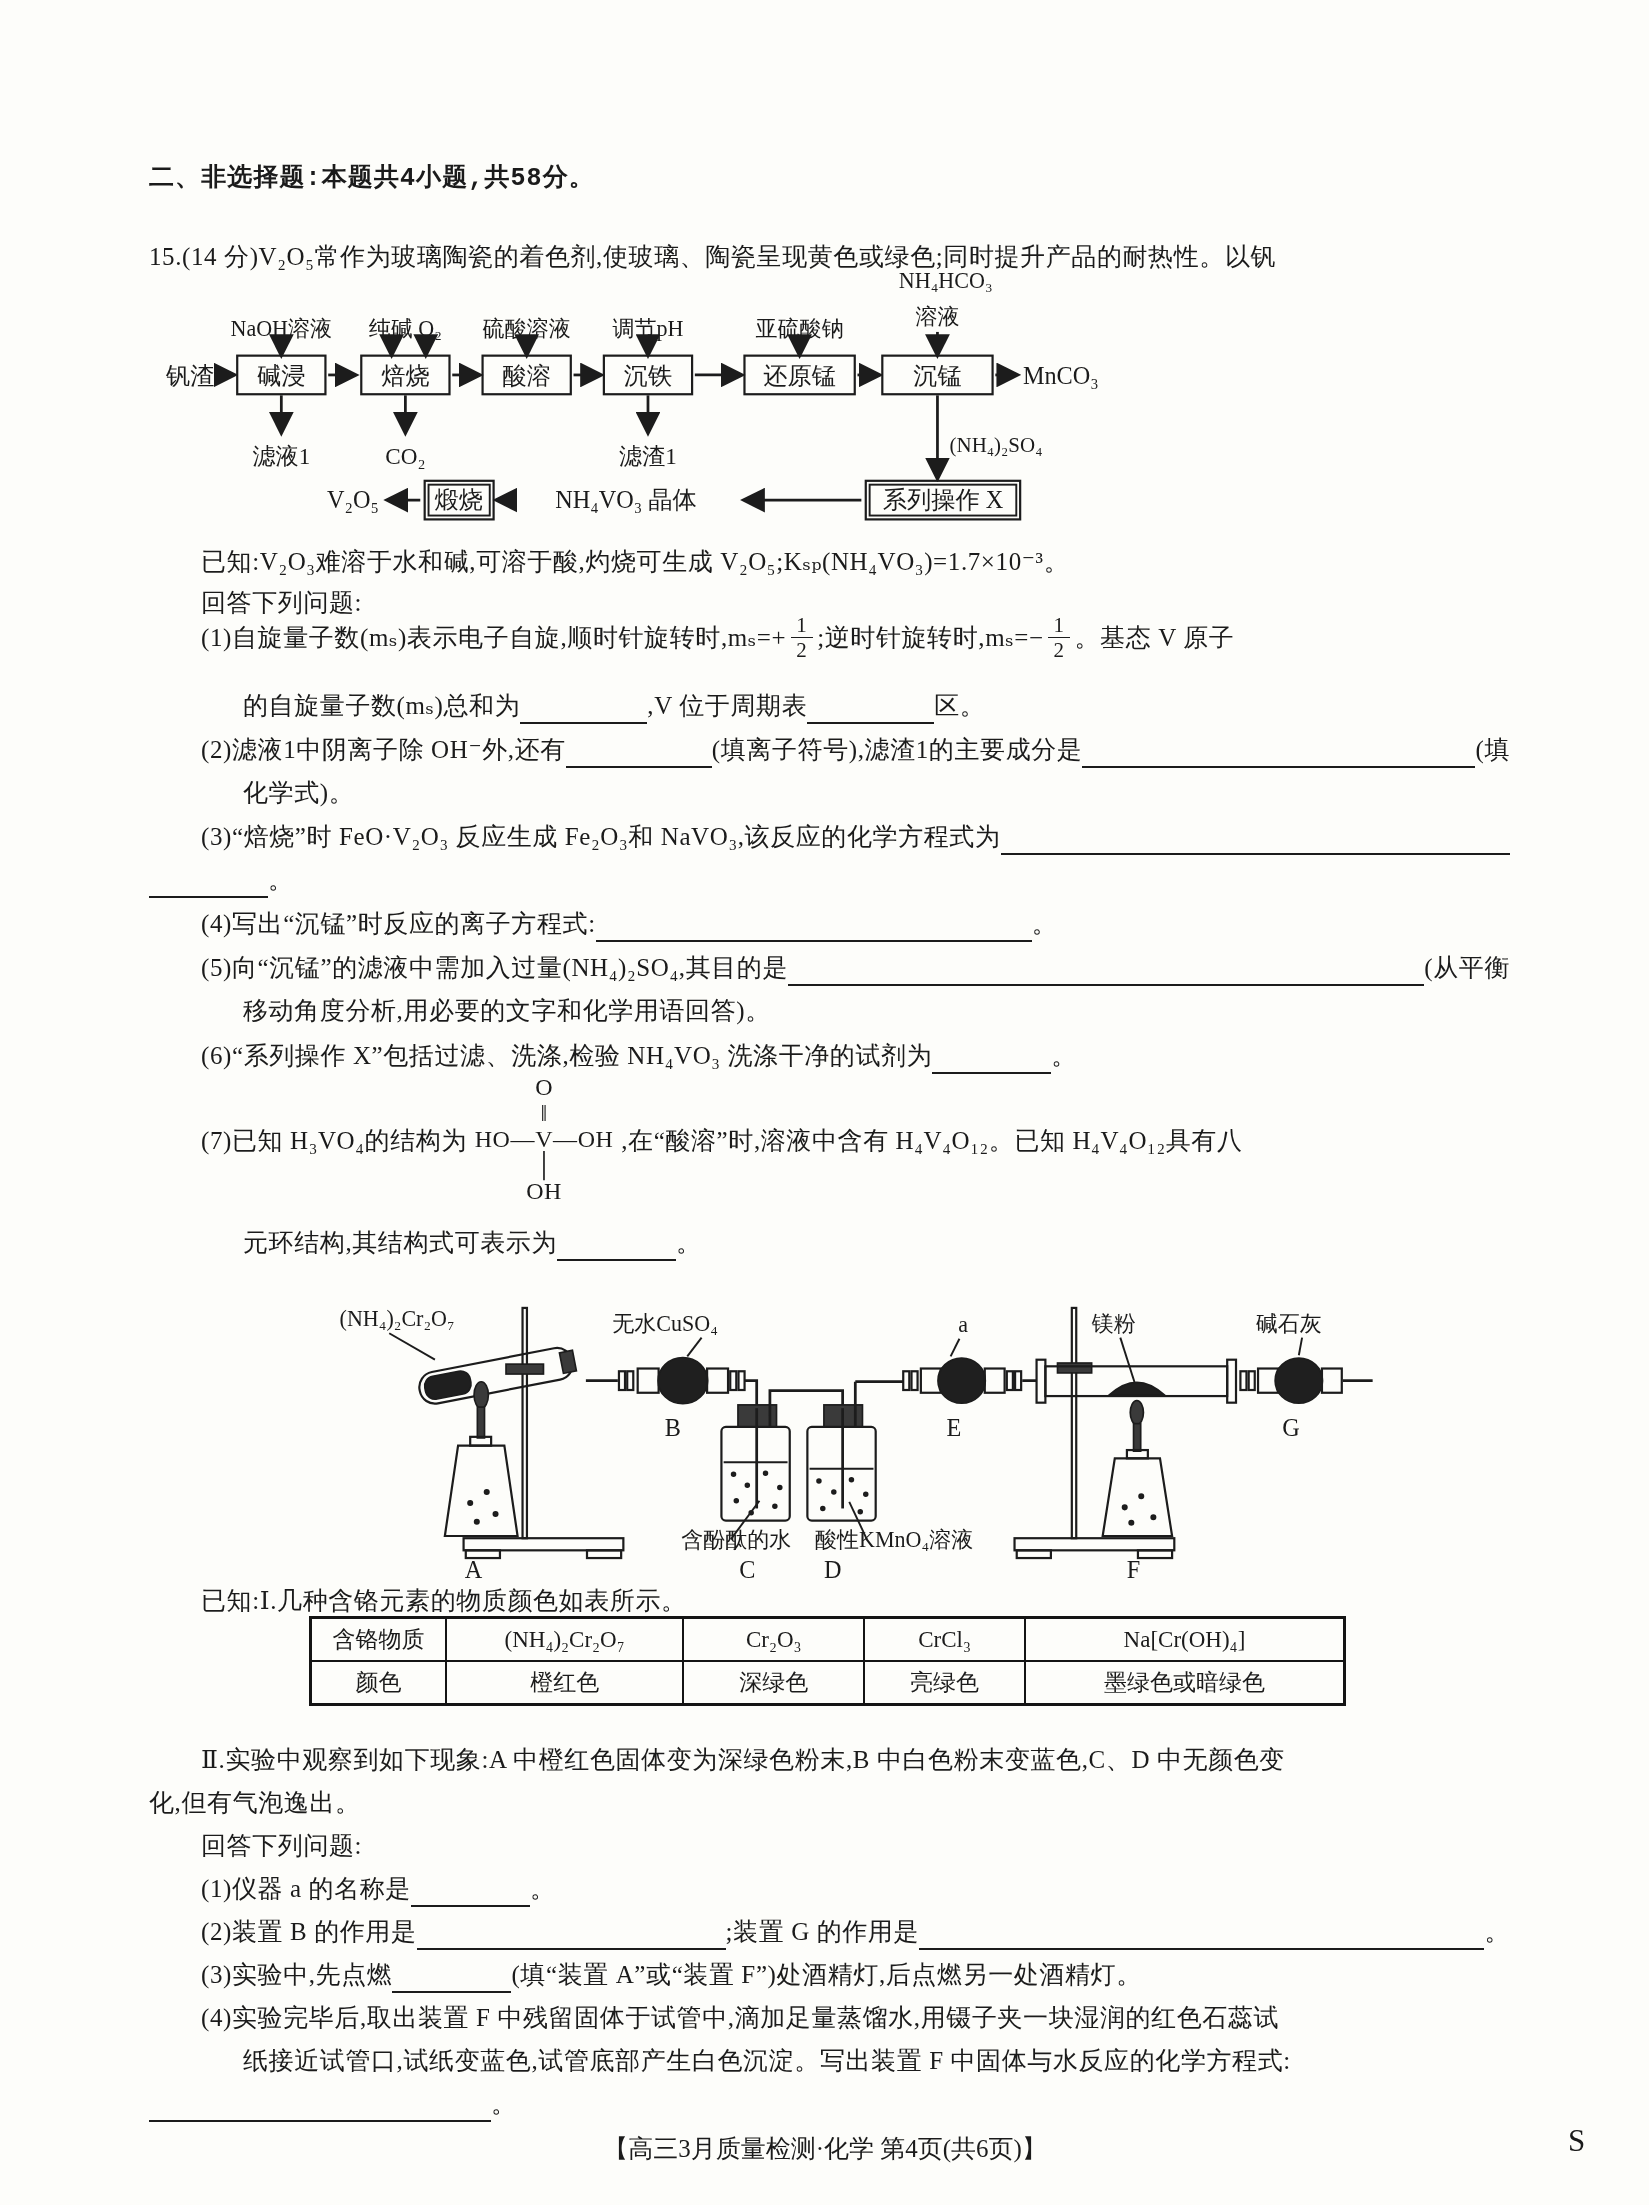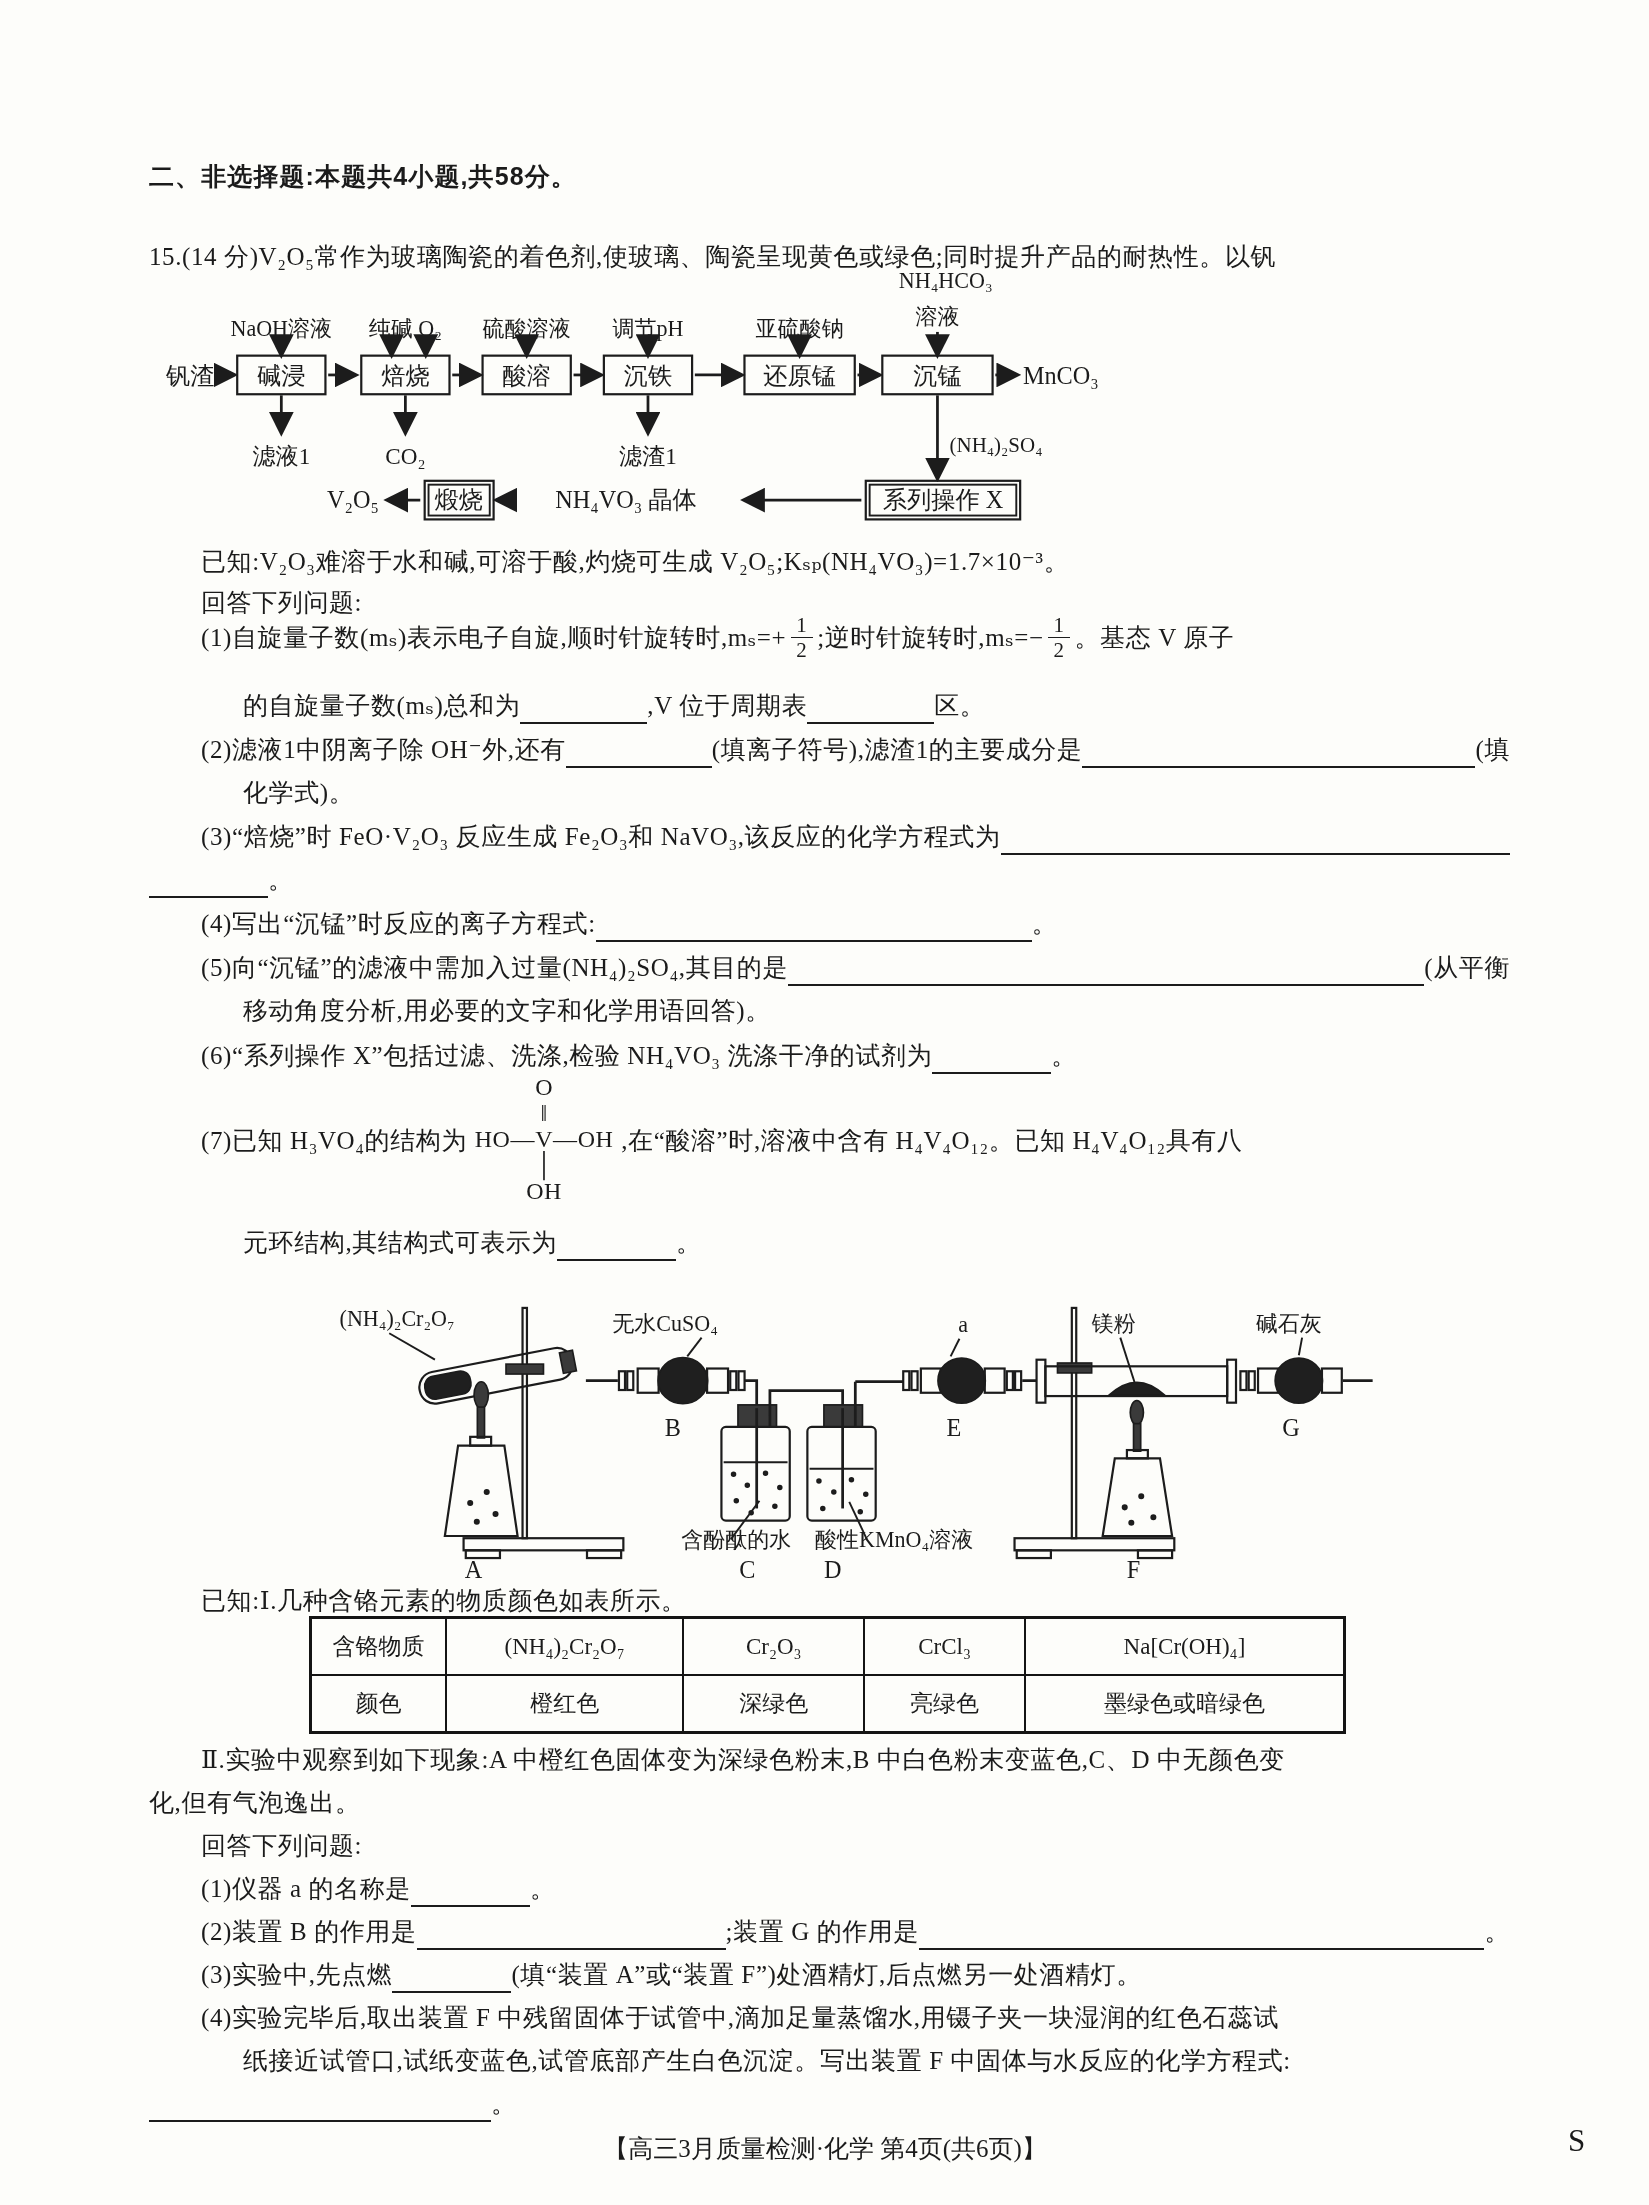--- a/index.html
+++ b/index.html
@@ -8,29 +8,29 @@
     font-family:"Liberation Serif","DejaVu Serif",serif;color:#1b1b1b;
     overflow:hidden;
   }
   .line{
     position:absolute;left:201px;display:flex;align-items:center;
     font-size:25px;height:35px;white-space:nowrap;letter-spacing:0.6px;
   }
   .l270{left:149px;}
   .l440{left:243px;}
   .w2375{width:1309px;}
-  .bold{font-weight:bold;font-family:Liberation Sans, sans-serif;letter-spacing:1.1px;justify-content:flex-end;}
+  .bold{font-weight:bold;font-family:Liberation Mono, monospace;letter-spacing:1.1px;justify-content:flex-end;}
   .bl{border-bottom:2.2px solid #1c1c1c;height:24px;margin-top:10px;flex:0 0 auto;}
   .grow{flex:1 1 auto;}
   .frac{display:inline-flex;flex-direction:column;align-items:center;font-size:21px;line-height:1.15;margin:0 4.4px;}
   .frac .n{border-bottom:1.7px solid #1c1c1c;padding:0 5.5px;}
   .vstruct{display:flex;flex-direction:column;align-items:center;font-size:24px;line-height:1.08;margin:0 7.7px;}
   .vstruct span{display:block;text-align:center;}
   .tbl{position:absolute;left:309px;top:1616px;width:1031px;border:3.3px solid #141414;}
-  .trow{display:flex;height:55px;justify-content:center;}
+  .trow{display:flex;height:41px;justify-content:center;}
   .trow.b{border-top:2.2px solid #141414;}
   .tcell{display:flex;align-items:center;justify-content:center;font-size:23px;border-left:2.2px solid #141414;}
   .tcell:first-child{border-left:none;}
   .c1{width:13%;} .c2{width:23%;} .c3{width:17.5%;} .c4{width:15.5%;} .c5{width:31%;}
   .footer{position:absolute;left:0;right:0;top:2132px;text-align:center;font-size:25px;}
   .smark{position:absolute;left:1568px;top:2123px;font-size:31px;}
   svg{position:absolute;overflow:visible;}
   svg text{font-family:"Liberation Serif","DejaVu Serif",serif;fill:#1b1b1b;}
   .ln{stroke:#1c1c1c;stroke-width:5;fill:none;}
   .bx{stroke:#1c1c1c;stroke-width:4;fill:none;}

